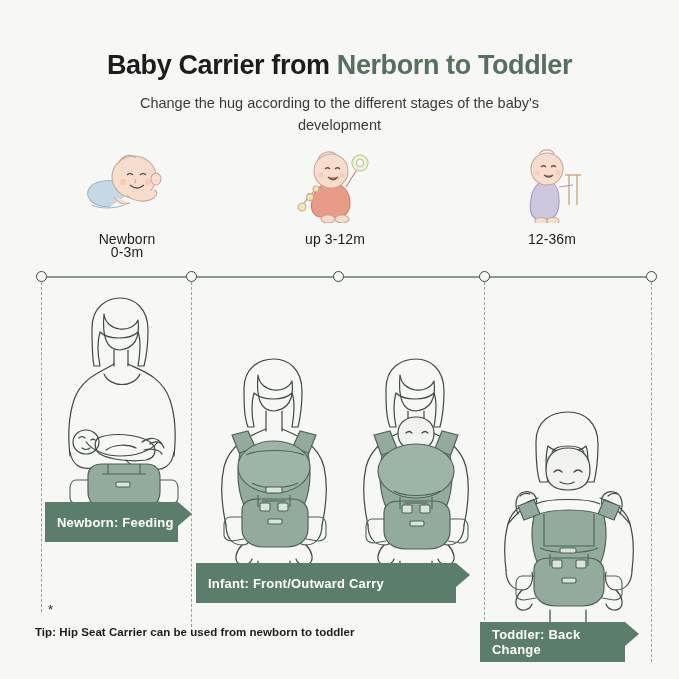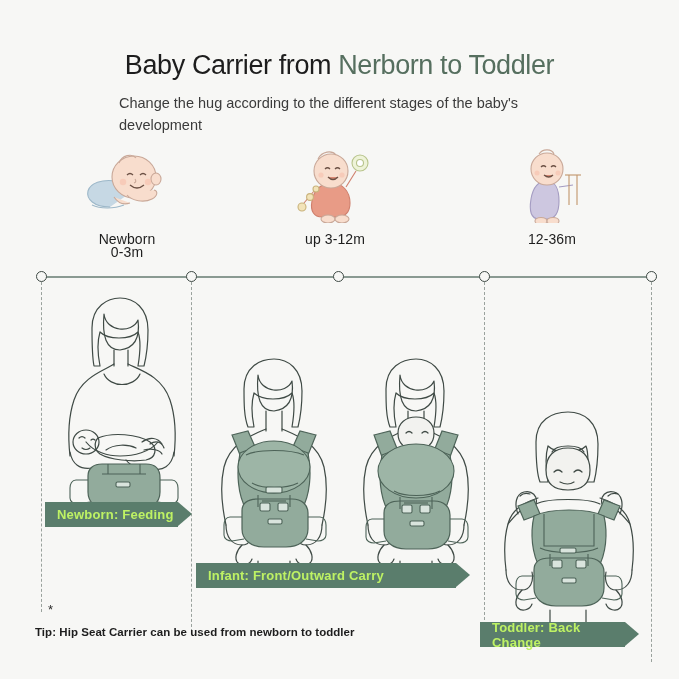--- a/index.html
+++ b/index.html
@@ -9,28 +9,29 @@
     font-family:"Liberation Sans", sans-serif;
     overflow:hidden;
     position:relative;
   }
   .stage{position:absolute;inset:0;}
 
   
   .title{
     position:absolute;top:50px;left:0;width:679px;
     text-align:center;
-    font-size:27px;font-weight:normal;
+    font-size:27px;font-weight:bold;
     letter-spacing:-0.4px;
     color:#1d1d1d;
     white-space:nowrap;
   }
   .title .accent{color:#566f5f;}
   .subtitle{
     position:absolute;top:92px;left:119px;width:441px;
+    text-align:center;
     font-size:14.5px;
     line-height:22px;
     color:#3b3b3b;
   }
 
   
   .stages{position:absolute;top:145px;left:0;width:679px;height:120px;}
   .stage-col{position:absolute;top:0;width:180px;text-align:center;}
   .stage-col.c1{left:37px;}
   .stage-col.c2{left:245px;}
@@ -56,24 +57,24 @@
   .divider{
     position:absolute;top:282px;width:0;
     border-left:1.4px dashed #9aa29d;
   }
 
   
   .panel{position:absolute;}
 
   
   .banner{
-    position:absolute;height:25px;
+    position:absolute;height:40px;
     display:flex;align-items:center;
     background:#5a7d6c;
-    color:#bef264;
+    color:#ffffff;
     font-size:13px;font-weight:bold;
     letter-spacing:0.2px;
     padding-left:12px;
     box-sizing:border-box;
   }
   .banner .arrow{
     position:absolute;right:-14px;top:0;
     width:0;height:0;
     border-top:12.5px solid transparent;
     border-bottom:12.5px solid transparent;

